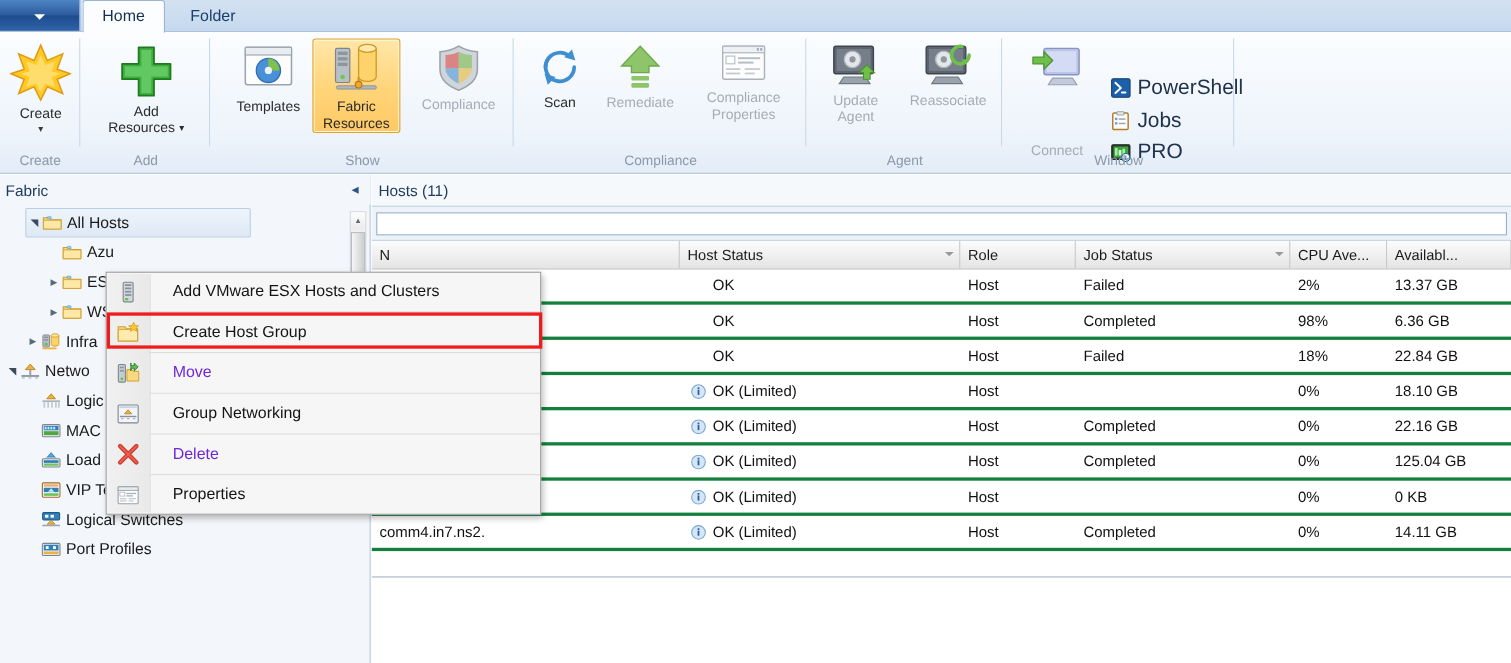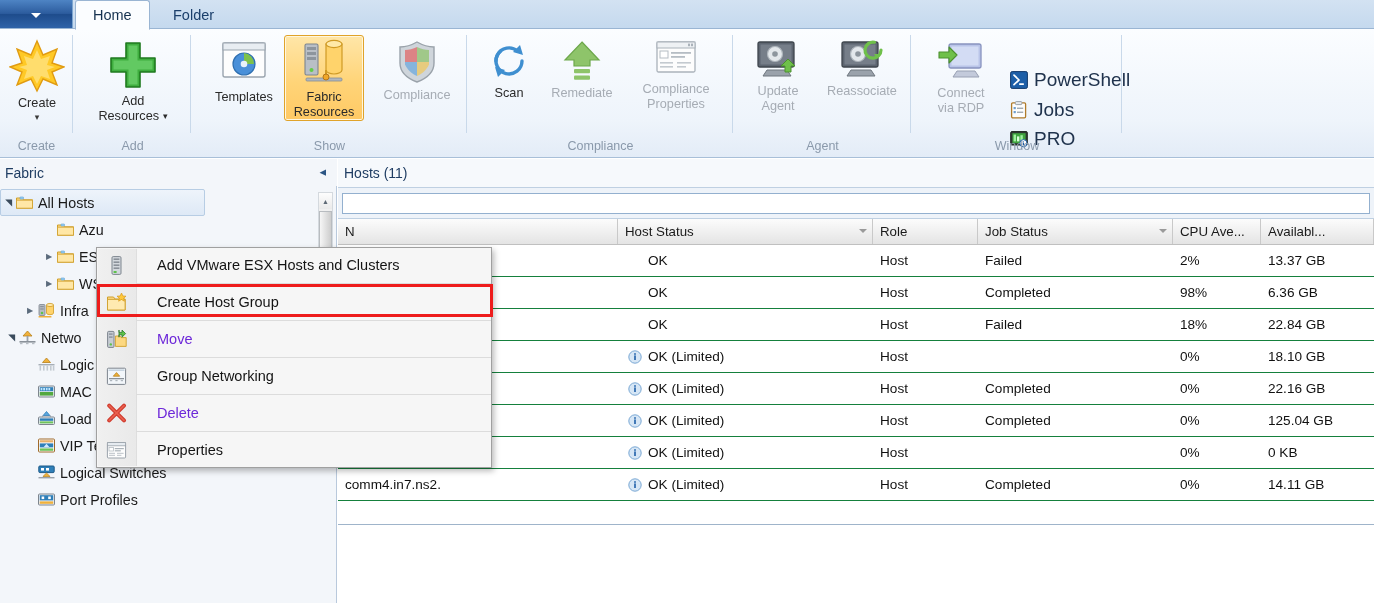--- a/index.html
+++ b/index.html
@@ -156,21 +156,21 @@
     font-size: 13.3px; color: #1a1a1a; padding-left: 7px;
     border-right: 1px solid #c9c9c9; flex: none;
   }
   .gh .sortarrow {
     position: absolute; right: 5px; top: 10px;
     width: 0; height: 0; border-left: 4px solid transparent;
     border-right: 4px solid transparent; border-top: 4px solid #9a9a9a;
   }
   .grow {
     display: flex; height: 32px; align-items: center;
-    border-bottom: 1px solid #15803d; font-size: 13.6px; color: #111;
+    border-bottom: 3px solid #15803d; font-size: 13.6px; color: #111;
   }
   .gc { flex: none; display: flex; align-items: center; padding-left: 7px; white-space: nowrap; }
   .infoico { margin-right: 6px; flex: none; }
   .grid-bottom-rule {
     position: absolute; left: 0; width: 1036px; height: 0;
     border-top: 1px solid #9fb4ca;
   }
 
   
   .ctxmenu {
@@ -352,21 +352,21 @@
           <path d="M42 11 a8 8 0 1 1 -6.5 -7.8" fill="none" stroke="#6fc04a" stroke-width="3.2" stroke-linecap="round"></path>
           <polygon points="41,15 35,15 38,20" fill="#6fc04a"></polygon>
         </svg>
         <span class="lbl">Reassociate</span>
       </div>
       <span class="glabel">Agent</span>
       <div class="gsep"></div>
     </div>
 
     <div class="rgroup" style="left:912px;width:210px;">
-      <div class="rbtn dis" style="left:10px;width:78px;">
+      <div class="rbtn dis" style="left:10px;width:78px;gap:44px;">
         <svg class="ico" width="48" height="44" viewBox="0 0 48 44">
           <rect x="12" y="5" width="32" height="24" rx="2" fill="#b9c4e8" stroke="#8893bf" stroke-width="1.3"></rect>
           <rect x="14.5" y="7.5" width="27" height="19" fill="#d3dcf4"></rect>
           <path d="M20 32 h18 l4 6 h-26 z" fill="#c3cadb" stroke="#98a0b3" stroke-width="1"></path>
           <polygon points="2,13 12,13 12,8 20,16 12,24 12,19 2,19" fill="#6fc04a" stroke="#4d9130" stroke-width="1.1" stroke-linejoin="round"></polygon>
         </svg>
         <span class="lbl">Connect</span>
         <span>via RDP</span>
       </div>
 
@@ -409,21 +409,21 @@
       <div class="gsep"></div>
     </div>
   </div>
 
   <div class="sidebar">
     <div class="sb-head">
       <span class="sb-title">Fabric</span>
       <span class="sb-collapse">◂</span>
     </div>
     <div class="tree" id="tree-root">
-        <div class="tnode sel" style="width: 205px;">
+        <div class="tnode sel" style="margin-left: 23px; width: 205px;">
           <span class="tarrow open" style="transform: rotate(-90deg); font-size: 9px;">◢</span>
           <svg width="19" height="17" viewBox="0 0 19 17">
             <path d="M1.5 4 h5.5 l1.6 1.8 h8.9 v8.4 h-16 z" fill="#fcd881" stroke="#cfa02c" stroke-width="1"></path>
             <path d="M1.5 6.2 h16 v8 h-16 z" fill="#ffe7a6" stroke="#cfa02c" stroke-width=".8"></path>
             <rect x="5" y="3" width="3.5" height="2" rx=".5" fill="#9ad1f5" stroke="#5a9fd4" stroke-width=".6"></rect>
           </svg>
           <span class="tlabel">All Hosts</span>
         </div>
         <div class="tnode" style="margin-left: 42px;">
           <span class="tarrow"></span>

